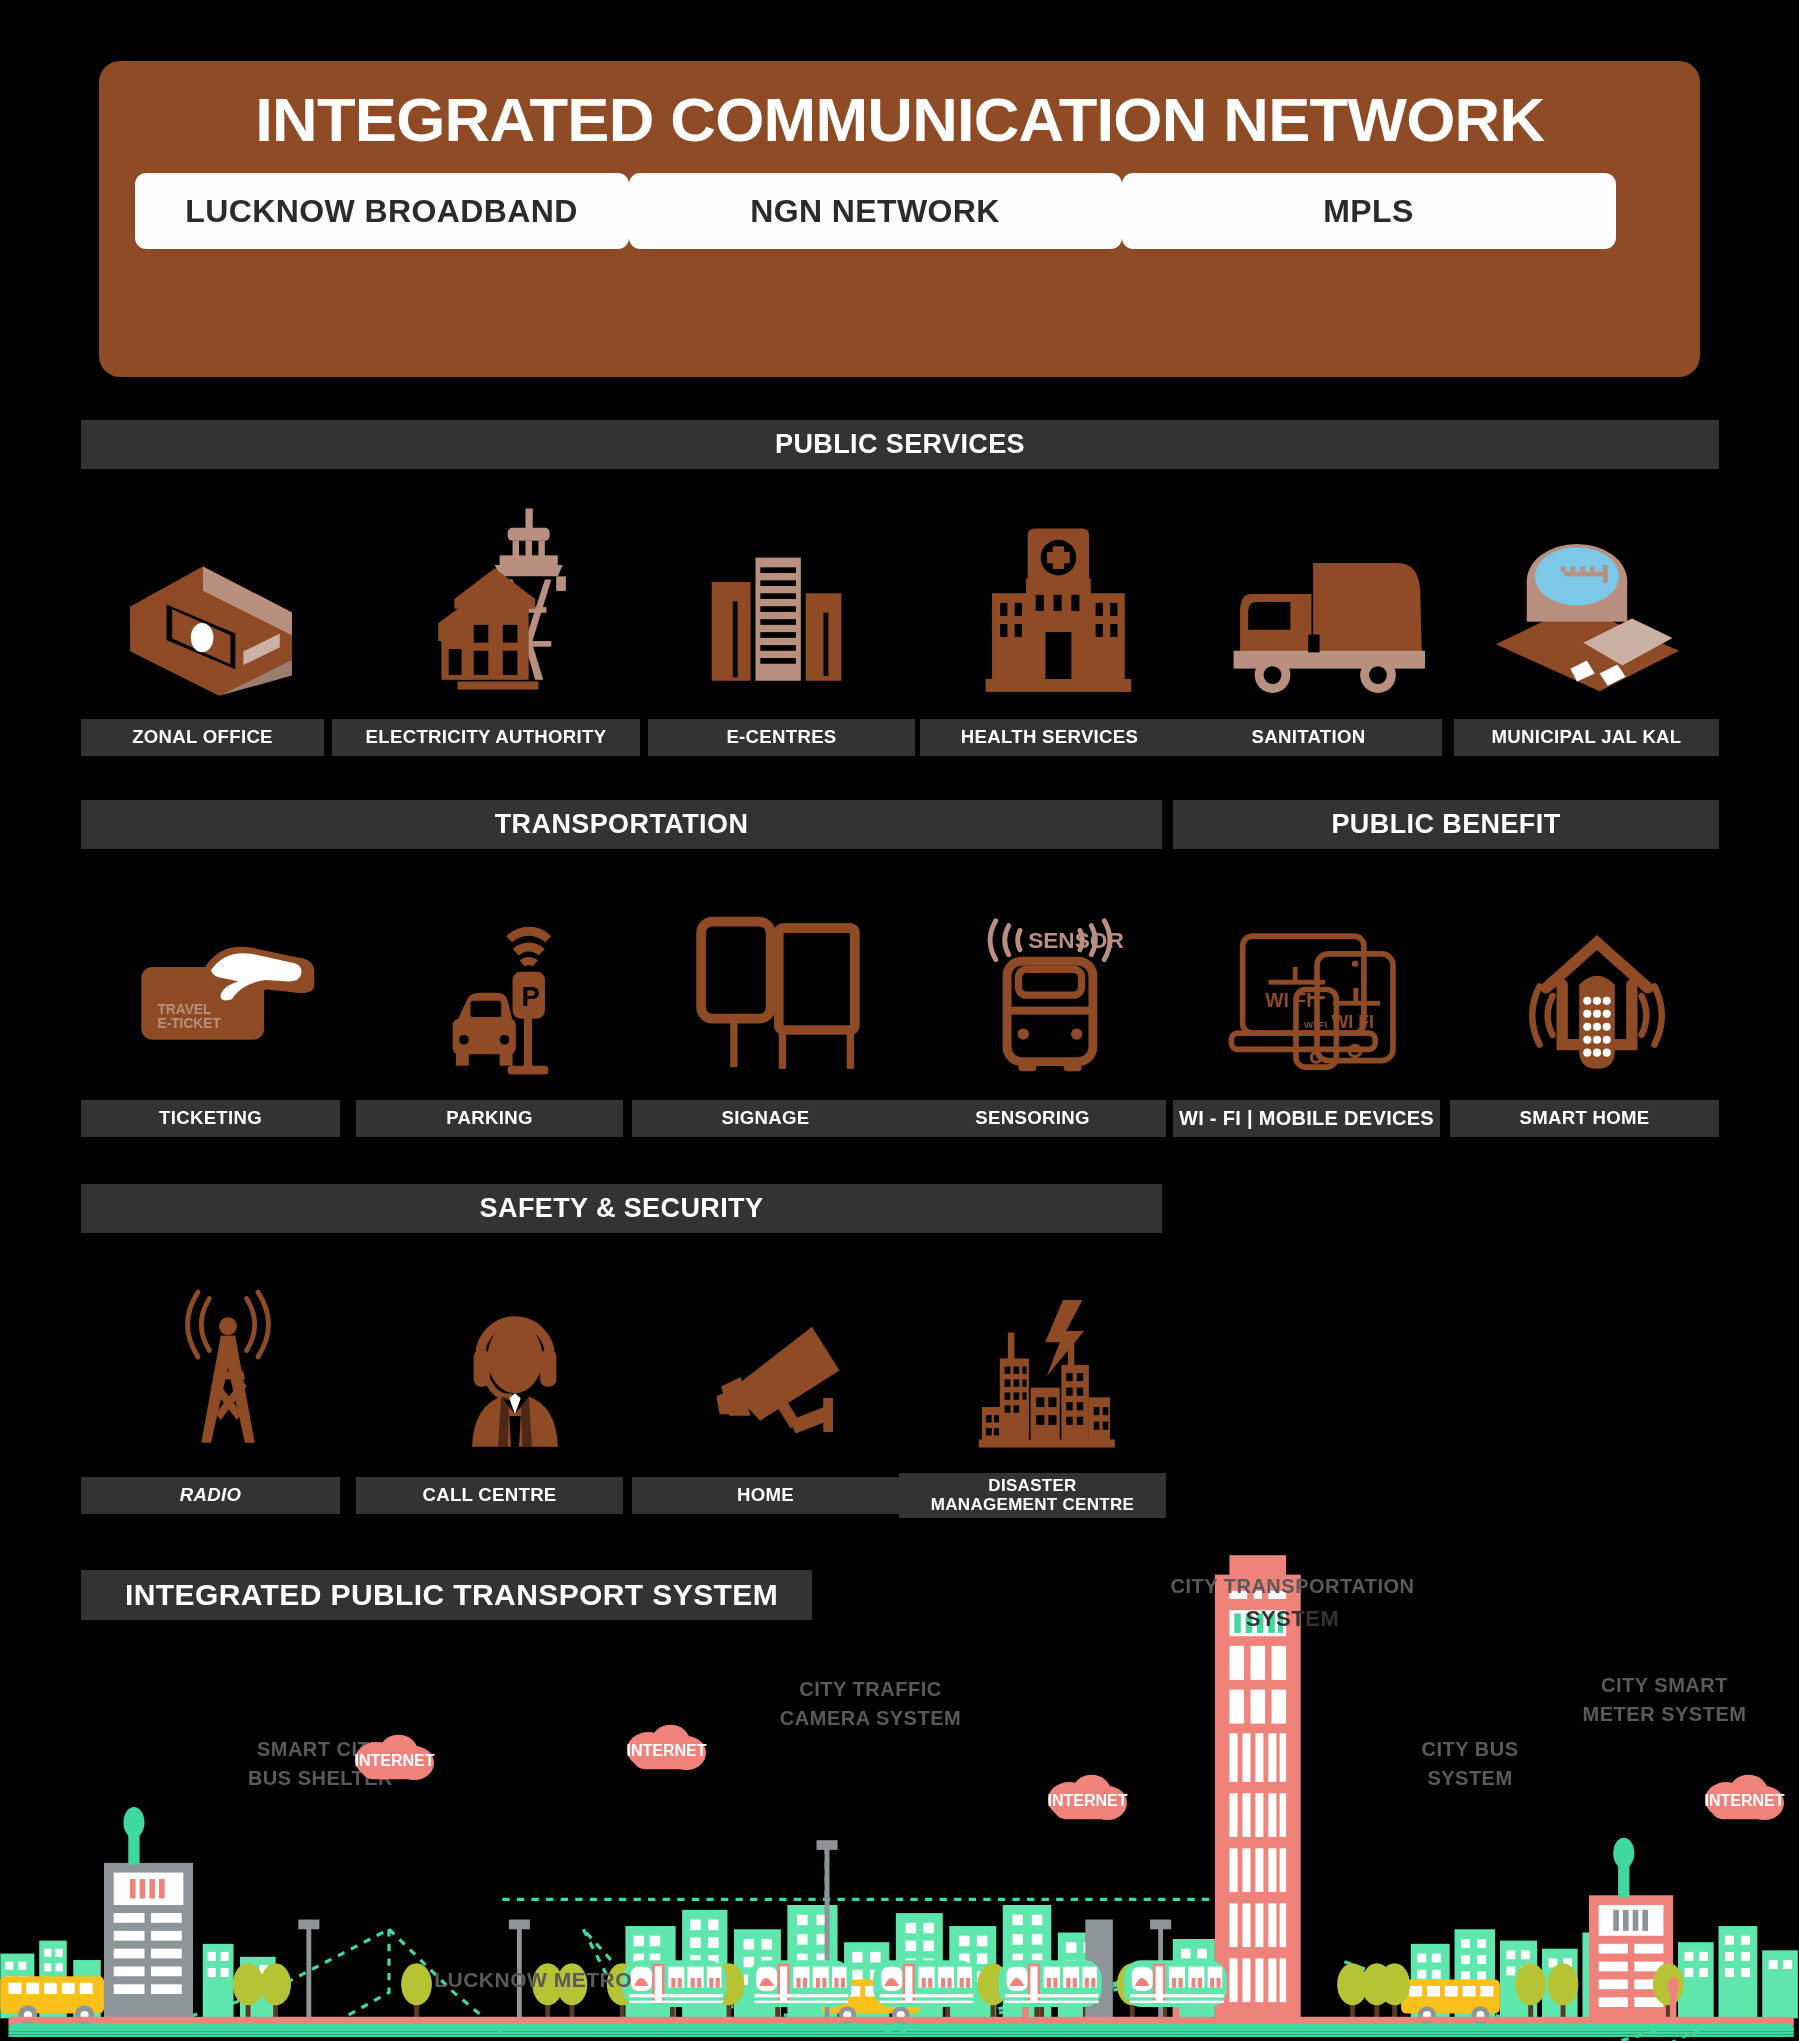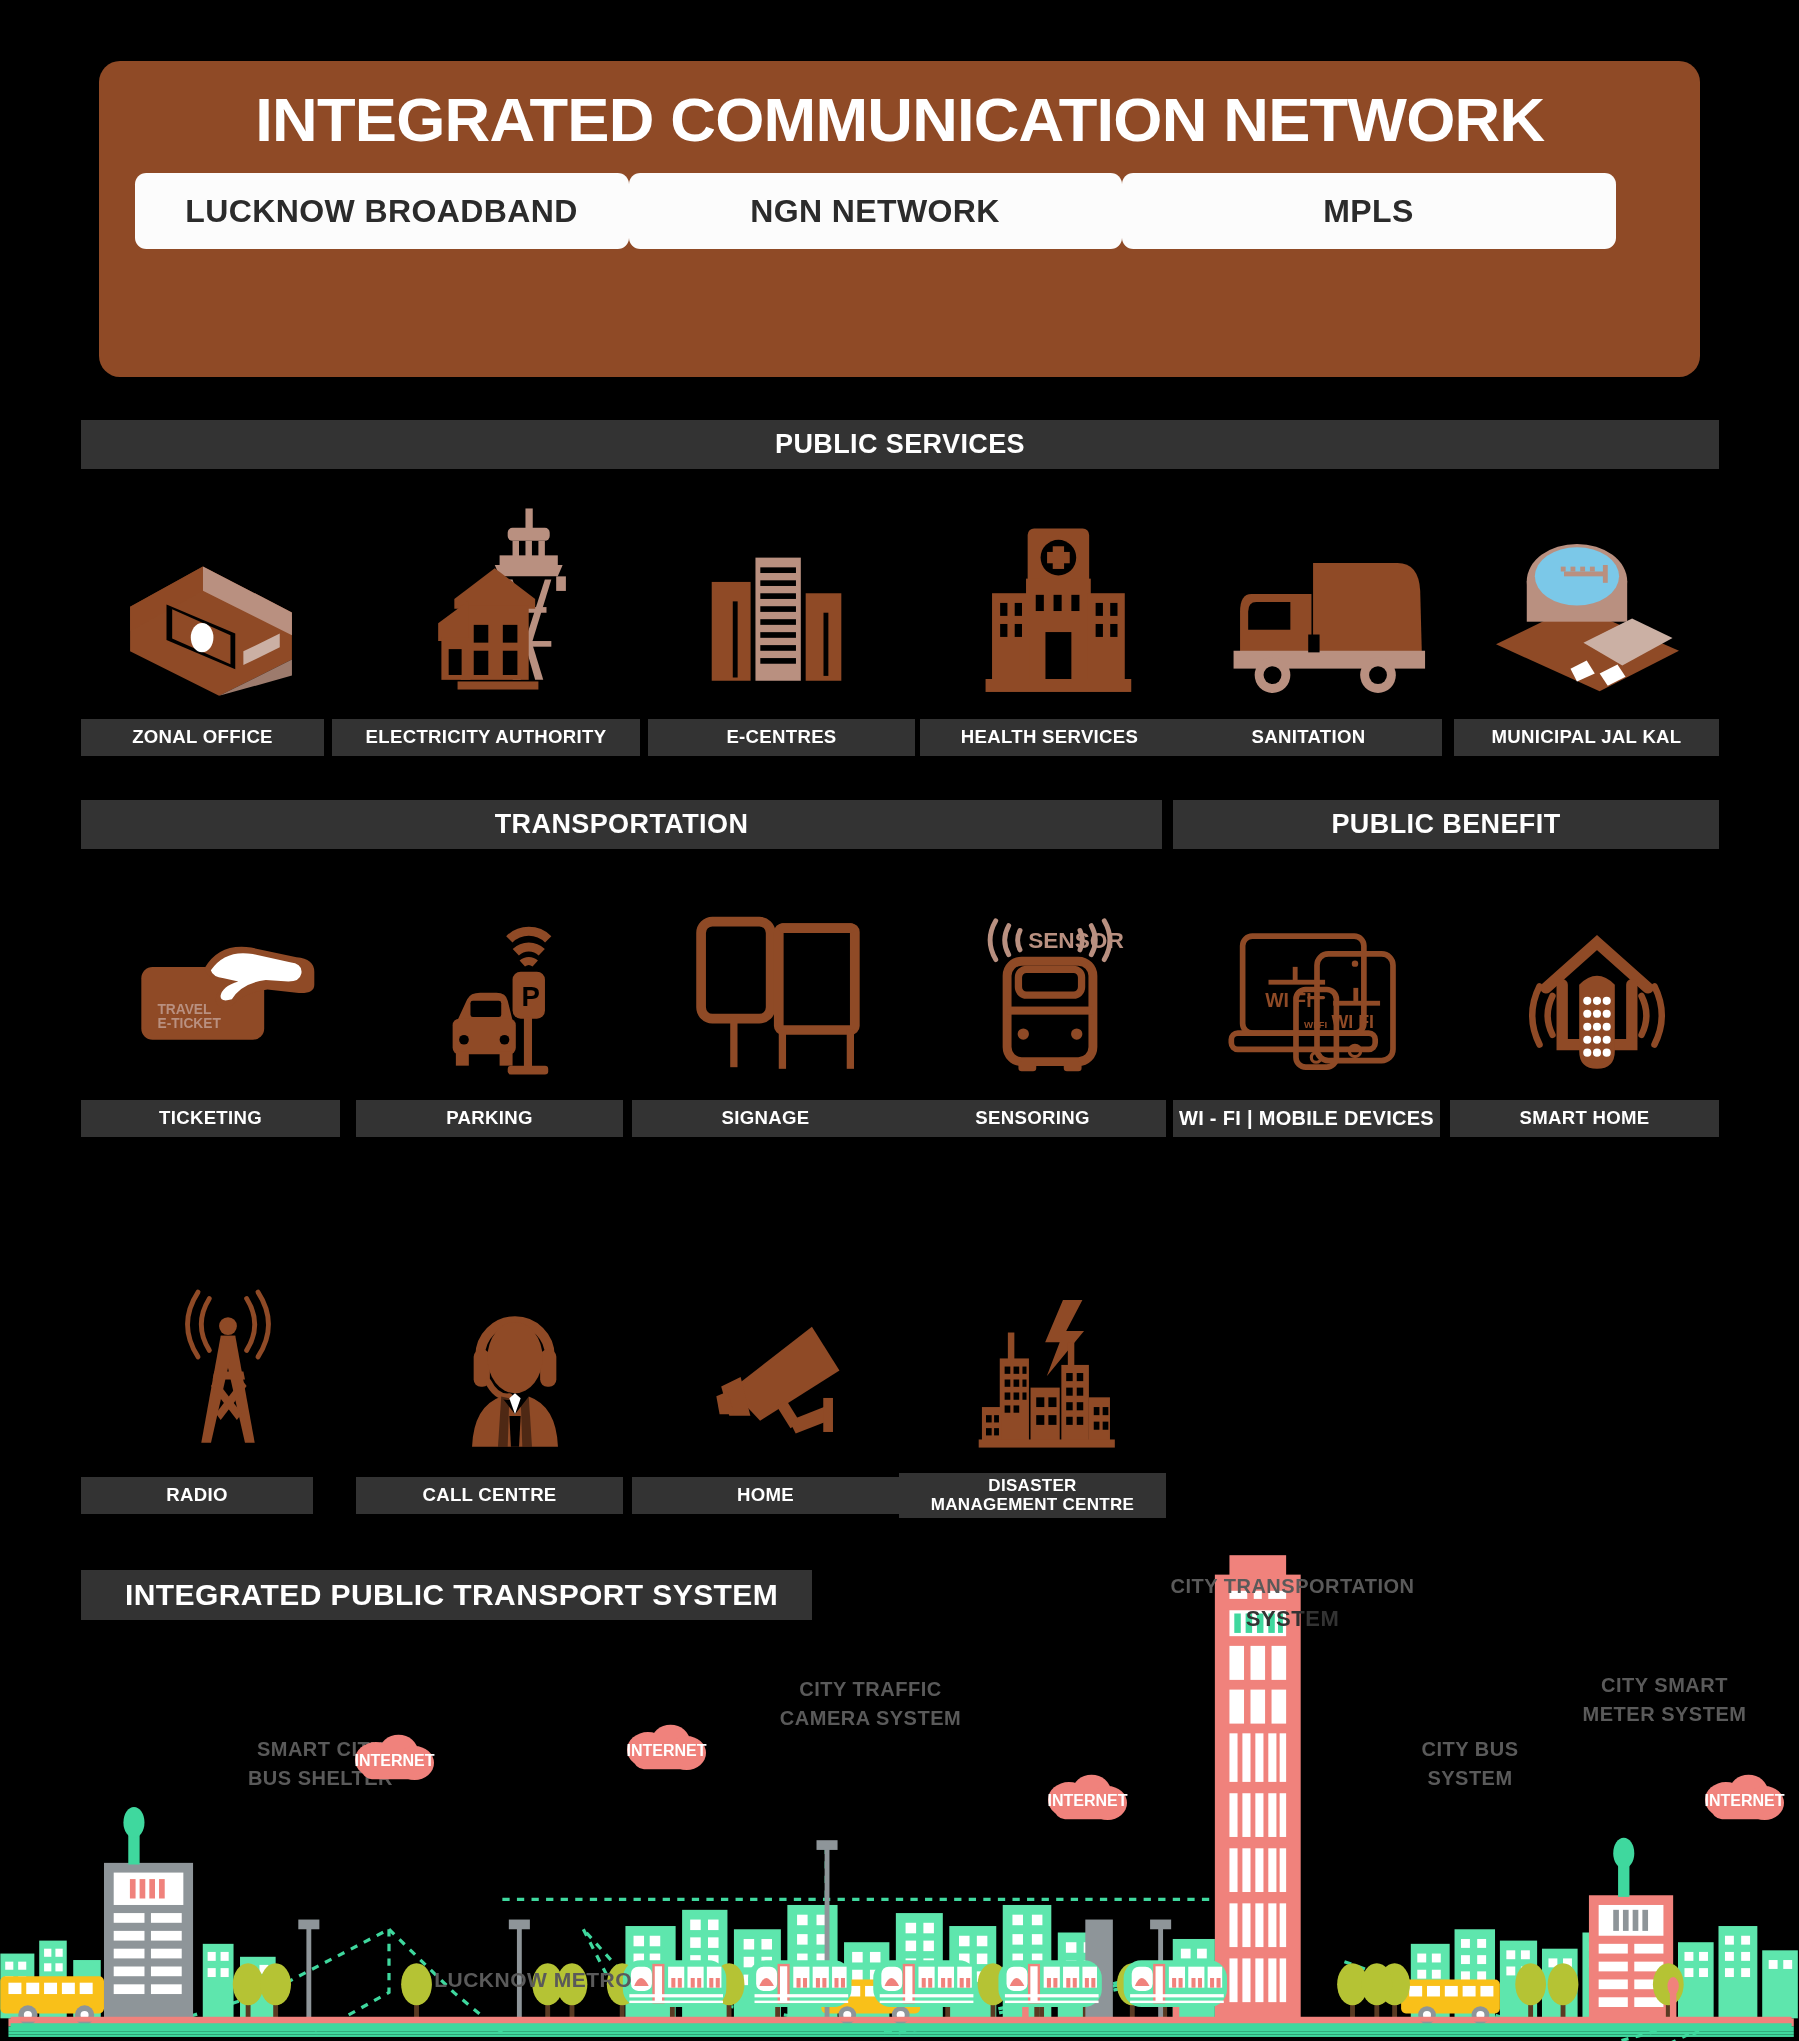--- a/index.html
+++ b/index.html
@@ -351,40 +351,41 @@
           <circle cx="105" cy="154" r="5"></circle>
           <circle cx="117" cy="154" r="5"></circle>
         <circle cx="93" cy="170" r="5"></circle>
           <circle cx="105" cy="170" r="5"></circle>
           <circle cx="117" cy="170" r="5"></circle>
       </g>
     </svg>
   </div>
   <div class="lbl" style="left:1450px;top:1100px;width:269px;">SMART HOME</div>
 
+  <div class="secbar" style="left:81px;top:1184px;width:1081px;">SAFETY &amp; SECURITY</div>
 
   <div class="iconbox" style="left:126px;top:1276px;width:203px;height:174px;">
     <svg width="122" height="166" viewBox="0 0 150 205">
       <g fill="none" stroke="#8f4a26" stroke-width="6" stroke-linecap="round">
         <path d="M52 18 Q32 50 52 82"></path>
           <path d="M38 10 Q12 50 38 90"></path>
         <path d="M98 18 Q118 50 98 82"></path>
           <path d="M112 10 Q138 50 112 90"></path>
       </g>
       <circle cx="75" cy="52" r="11" fill="#8f4a26"></circle>
       <g fill="#8f4a26">
         <polygon points="66,64 84,64 108,196 96,196"></polygon>
         <polygon points="66,64 84,64 54,196 42,196"></polygon>
         <polygon points="58,108 94,108 96,118 56,118"></polygon>
         <polygon points="60,118 92,160 86,168 54,126"></polygon>
         <polygon points="92,118 60,160 66,168 98,126"></polygon>
       </g>
     </svg>
   </div>
-  <div class="lbl" style="left:81px;top:1477px;width:232px;">RADIO</div>
+  <div class="lbl" style="left:81px;top:1477px;width:259px;font-style:italic;">RADIO</div>
 
   <div class="iconbox" style="left:405px;top:1288px;width:219px;height:162px;">
     <svg width="154" height="154" viewBox="0 0 190 190">
       <path d="M52 74 a43 43 0 0 1 86 0" fill="none" stroke="#8f4a26" stroke-width="12"></path>
       <rect x="44" y="66" width="20" height="46" rx="9" fill="#8f4a26"></rect>
       <rect x="126" y="66" width="20" height="46" rx="9" fill="#8f4a26"></rect>
       <ellipse cx="95" cy="76" rx="34" ry="44" fill="#8f4a26"></ellipse>
       <path d="M62 106 Q72 126 88 124" fill="none" stroke="#8f4a26" stroke-width="8" stroke-linecap="round"></path>
       <path d="M42 186 Q44 136 78 124 L95 146 L112 124 Q146 136 148 186 Z" fill="#8f4a26"></path>
       <polygon points="88,126 95,146 102,126 95,120" fill="#fff"></polygon>

